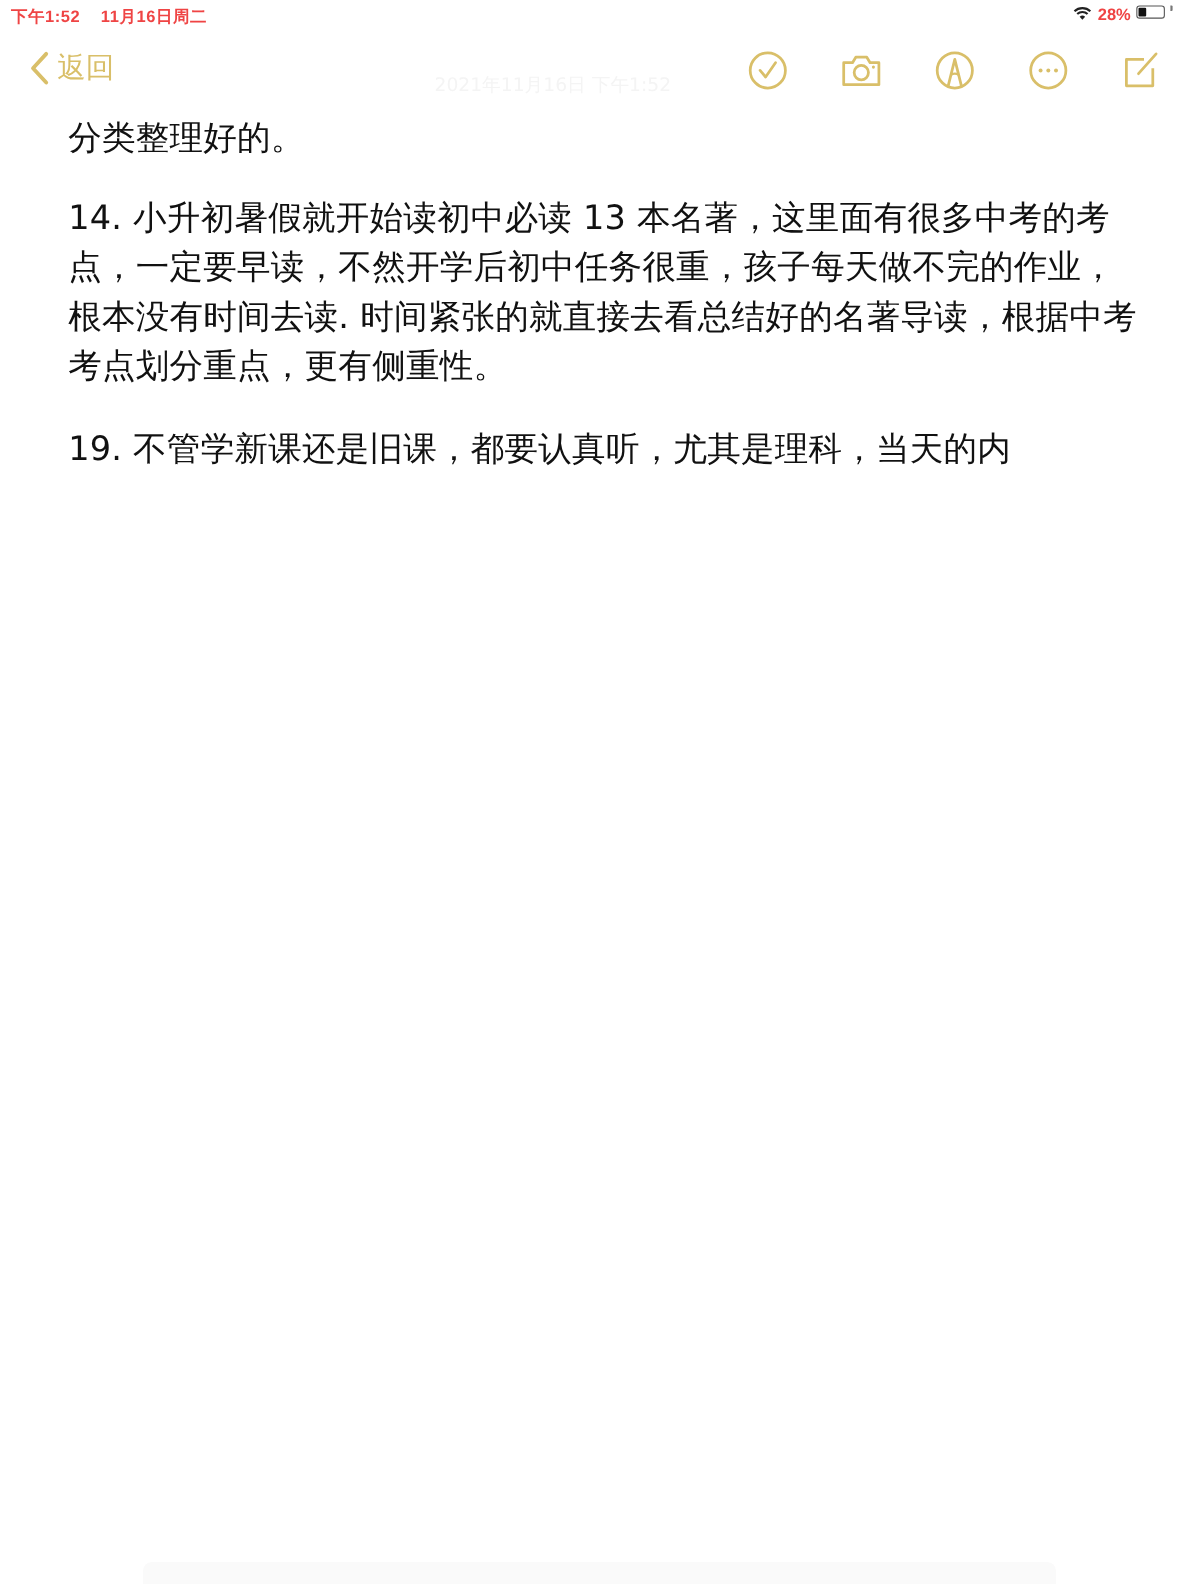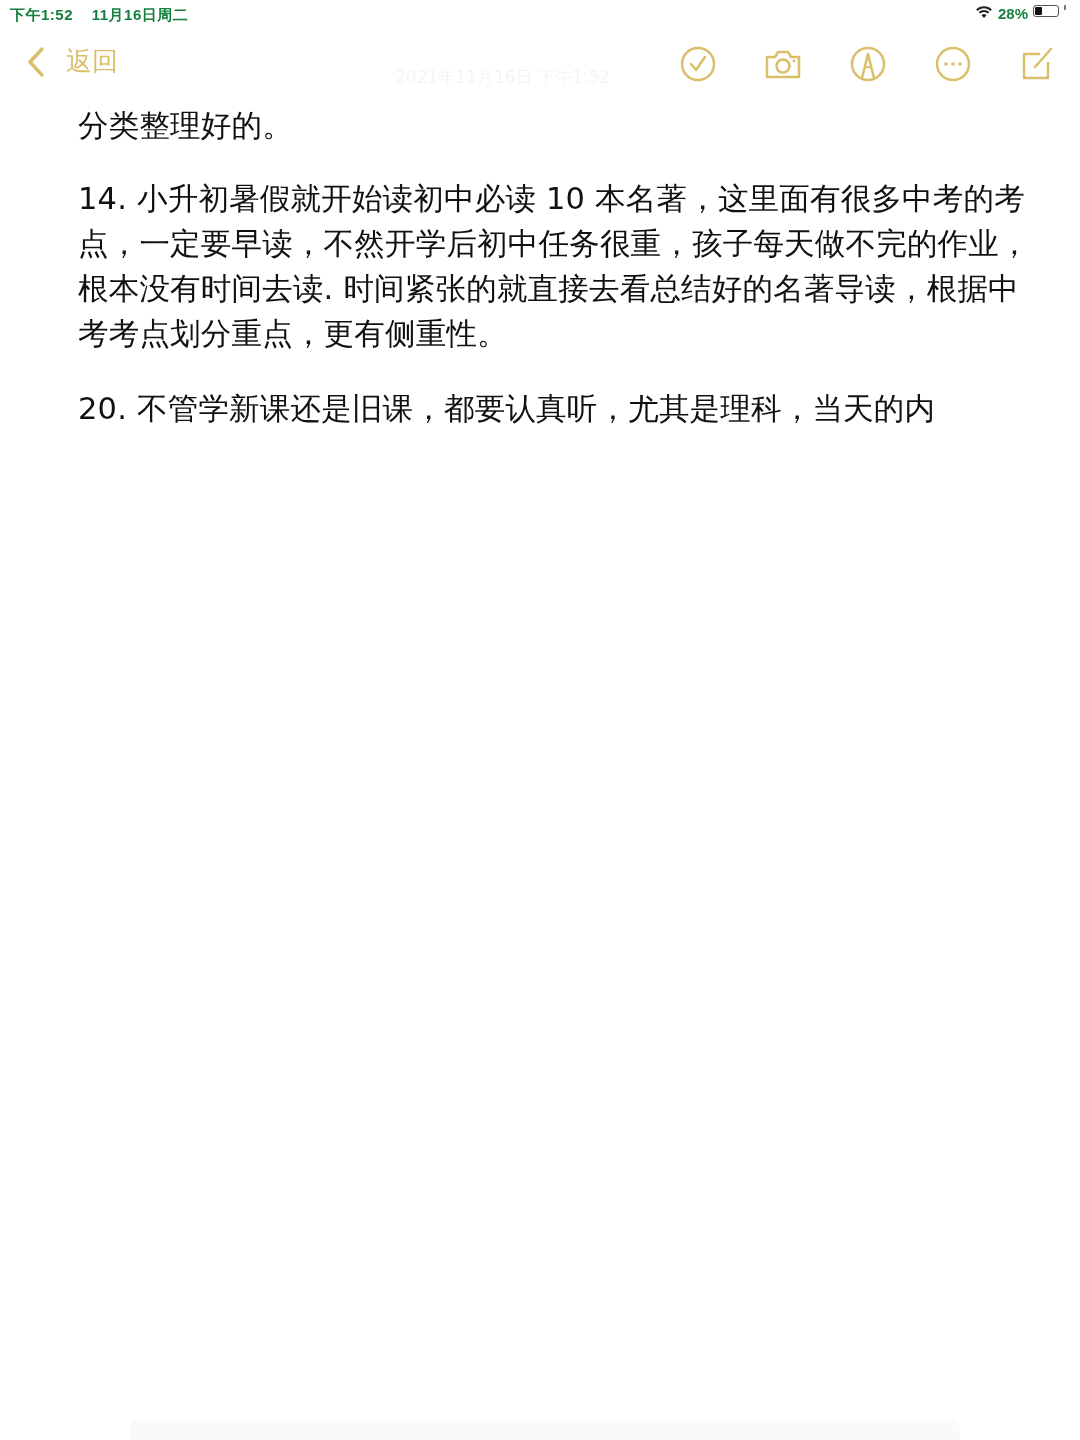--- a/index.html
+++ b/index.html
@@ -6,49 +6,49 @@
   body {
     width:1080px; height:1440px; overflow:hidden;
     background:#ffffff;
     font-family:"DejaVu Sans", "Liberation Sans", sans-serif;
     color:#111;
     position:relative;
   }
   .status-bar {
     position:absolute; left:0; top:0; width:1080px; height:30px;
     font-family:"Liberation Sans", sans-serif;
-    font-weight:bold; font-size:15px; color:#15803d;
+    font-weight:bold; font-size:15px; color:#ef4444;
   }
   .status-left { position:absolute; left:10px; top:6px; letter-spacing:0.5px; }
   .status-left span { margin-right:14px; }
   .status-right { position:absolute; right:14px; top:5px; display:flex; align-items:flex-start; gap:5px; }
   .battery {
     width:26px; height:12px; border:1.5px solid #555; border-radius:3px; position:relative; box-sizing:border-box;
   }
   .battery-fill { position:absolute; left:1px; top:1px; bottom:1px; width:7px; background:#111; border-radius:1px; }
   .battery-tip { width:2px; height:5px; background:#777; border-radius:0 1px 1px 0; }
 
   .nav-bar { position:absolute; left:0; top:36px; width:1080px; height:60px; }
   .back-button {
-    position:absolute; left:26px; top:8px; display:flex; align-items:center; gap:20px;
+    position:absolute; left:26px; top:8px; display:flex; align-items:center; gap:6px;
     color:#d9bf69; font-size:26px; cursor:pointer;
   }
   .back-button svg { width:20px; height:32px; }
   .watermark {
     position:absolute; left:395px; top:30px; font-size:17px; color:#f4f4f4;
   }
   .toolbar { position:absolute; top:8px; right:22px; display:flex; gap:45px; }
   .tool-btn { width:40px; height:40px; display:flex; align-items:center; justify-content:center; cursor:pointer; }
   .tool-btn svg { width:40px; height:40px; }
 
   .content {
     position:absolute; left:62px; top:103px; width:975px;
     font-size:30.5px; line-height:45px; letter-spacing:0.2px;
   }
-  .content p { margin:0 0 30px 16px; }
+  .content p { margin:0 0 30px 0; }
   .content p.first { margin-bottom:28px; }
   .bottom-fade {
     position:absolute; left:130px; top:1420px; width:830px; height:20px;
     background:#fafafa; border-radius:8px 8px 0 0;
   }
 </style>
 </head>
 <body>
 
 <div class="status-bar">
@@ -113,17 +113,17 @@
       <svg viewBox="0 0 40 40">
         <path d="M30 18 V34 H6 V10 H22" stroke="#d9bf69" stroke-width="2.5" fill="none" stroke-linejoin="round"></path>
         <path d="M17 23 L33 5" stroke="#d9bf69" stroke-width="2.5" fill="none" stroke-linecap="round"></path>
       </svg>
     </div>
   </div>
 </div>
 
 <div class="content">
   <p class="first">分类整理好的。</p>
-  <p>14. 小升初暑假就开始读初中必读 10 本名著，这里面有很多中考的考点，一定要早读，不然开学后初中任务很重，孩子每天做不完的作业，根本没有时间去读. 时间紧张的就直接去看总结好的名著导读，根据中考考点划分重点，更有侧重性。</p>
-  <p>20. 不管学新课还是旧课，都要认真听，尤其是理科，当天的内</p>
+  <p>14. 小升初暑假就开始读初中必读 13 本名著，这里面有很多中考的考点，一定要早读，不然开学后初中任务很重，孩子每天做不完的作业，根本没有时间去读. 时间紧张的就直接去看总结好的名著导读，根据中考考点划分重点，更有侧重性。</p>
+  <p>19. 不管学新课还是旧课，都要认真听，尤其是理科，当天的内</p>
 </div>
 
 <div class="bottom-fade"></div>
 
 </body></html>

